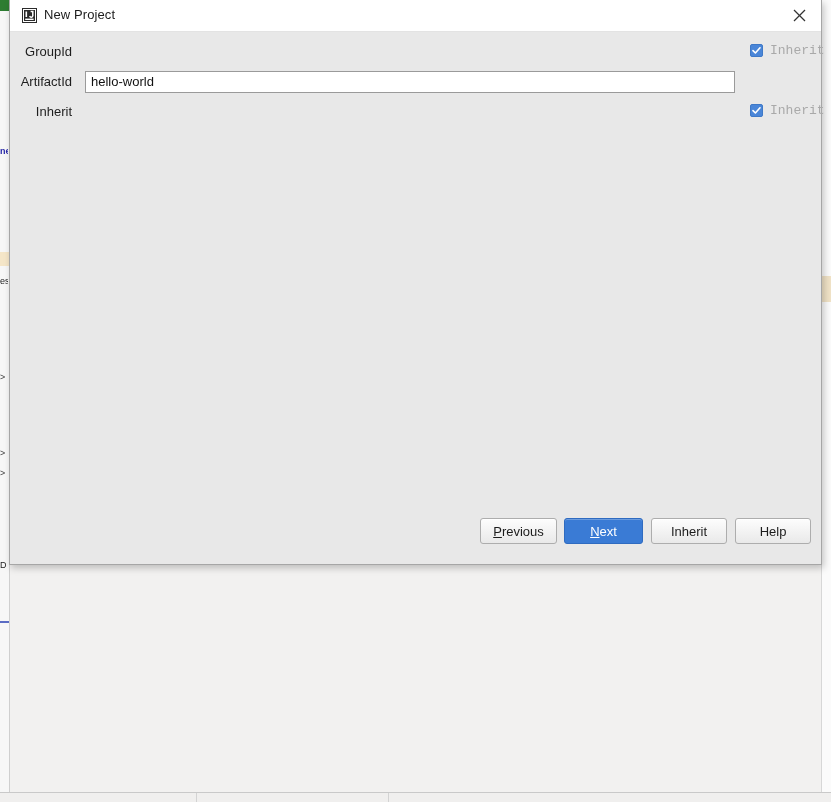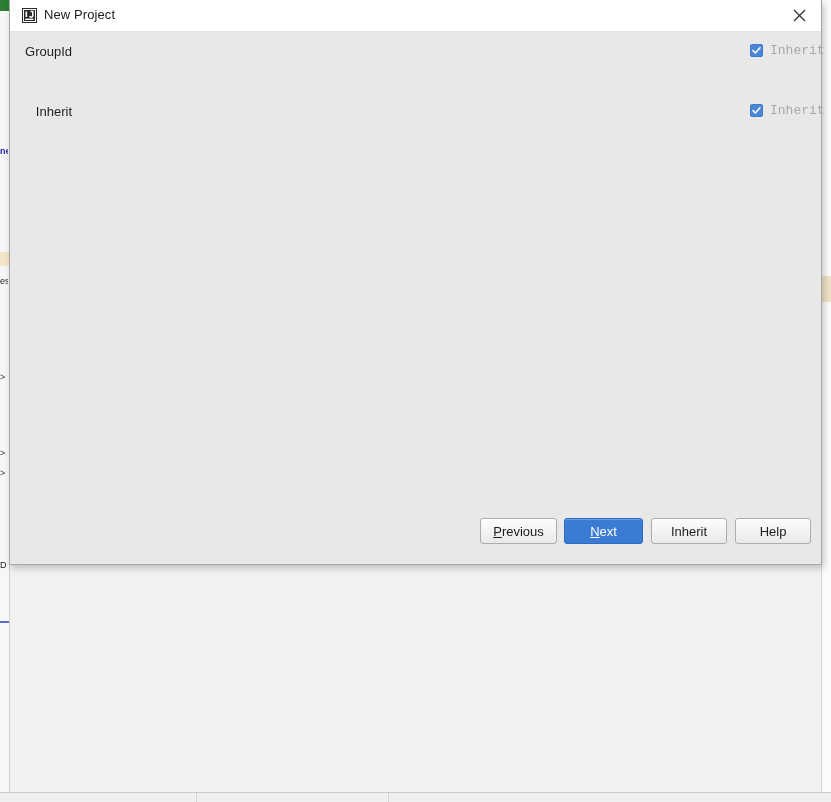--- a/index.html
+++ b/index.html
@@ -300,20 +300,24 @@
       <div class="inherit-group">
         <div class="checkbox">
           <svg width="9" height="9" viewBox="0 0 9 9">
             <polyline points="1,4.6 3.4,7 8,1.8" fill="none" stroke="#ffffff" stroke-width="1.6" stroke-linecap="round" stroke-linejoin="round"></polyline>
           </svg>
         </div>
         <div class="inherit-label">Inherit</div>
       </div>
     </div>
 
+    <div class="form-row" style="top:40px;">
+      <div class="form-label">ArtifactId</div>
+      <div class="field"><span>hello-world</span></div>
+    </div>
 
     <div class="form-row" style="top:70px;">
       <div class="form-label">Inherit</div>
       <div class="inherit-group">
         <div class="checkbox">
           <svg width="9" height="9" viewBox="0 0 9 9">
             <polyline points="1,4.6 3.4,7 8,1.8" fill="none" stroke="#ffffff" stroke-width="1.6" stroke-linecap="round" stroke-linejoin="round"></polyline>
           </svg>
         </div>
         <div class="inherit-label">Inherit</div>

